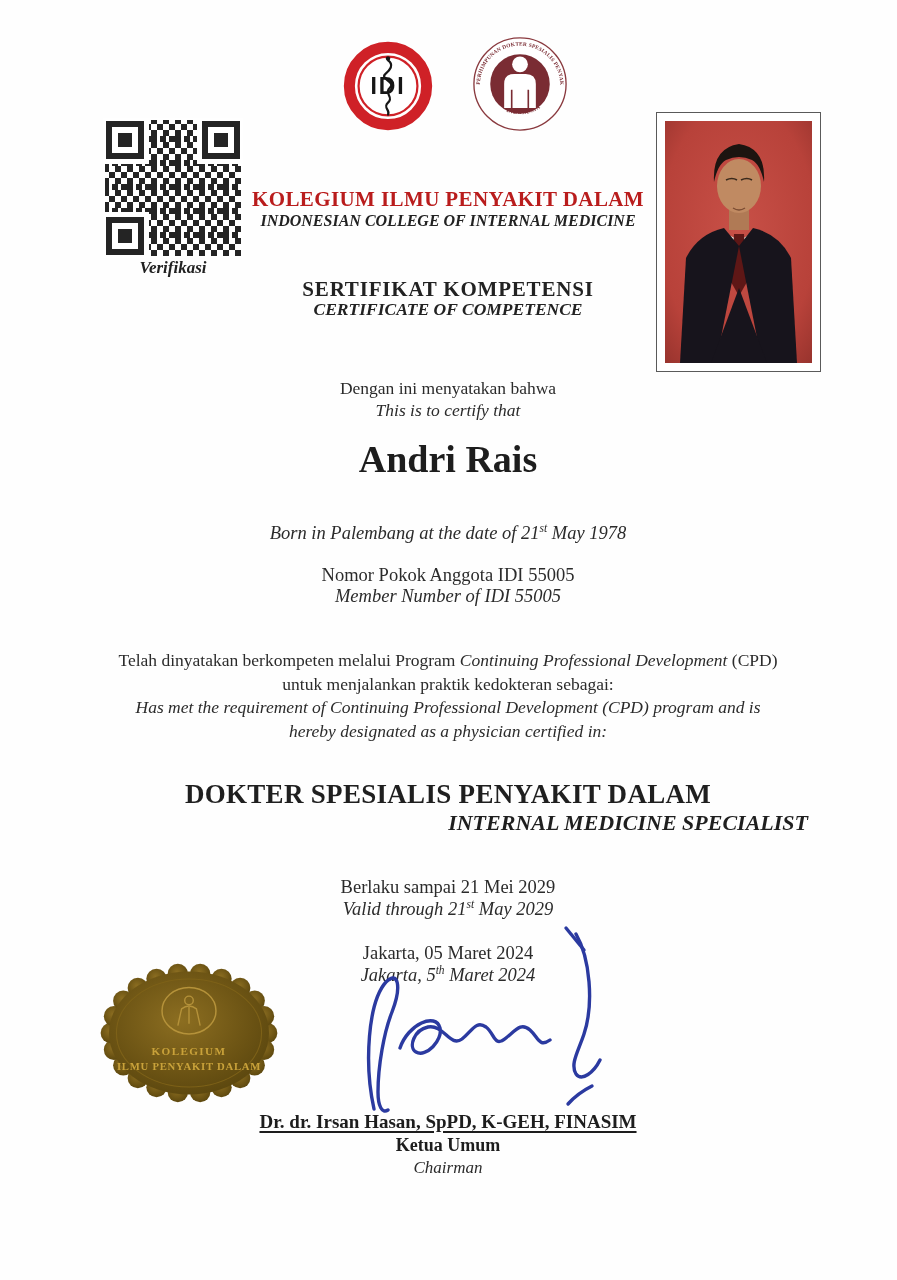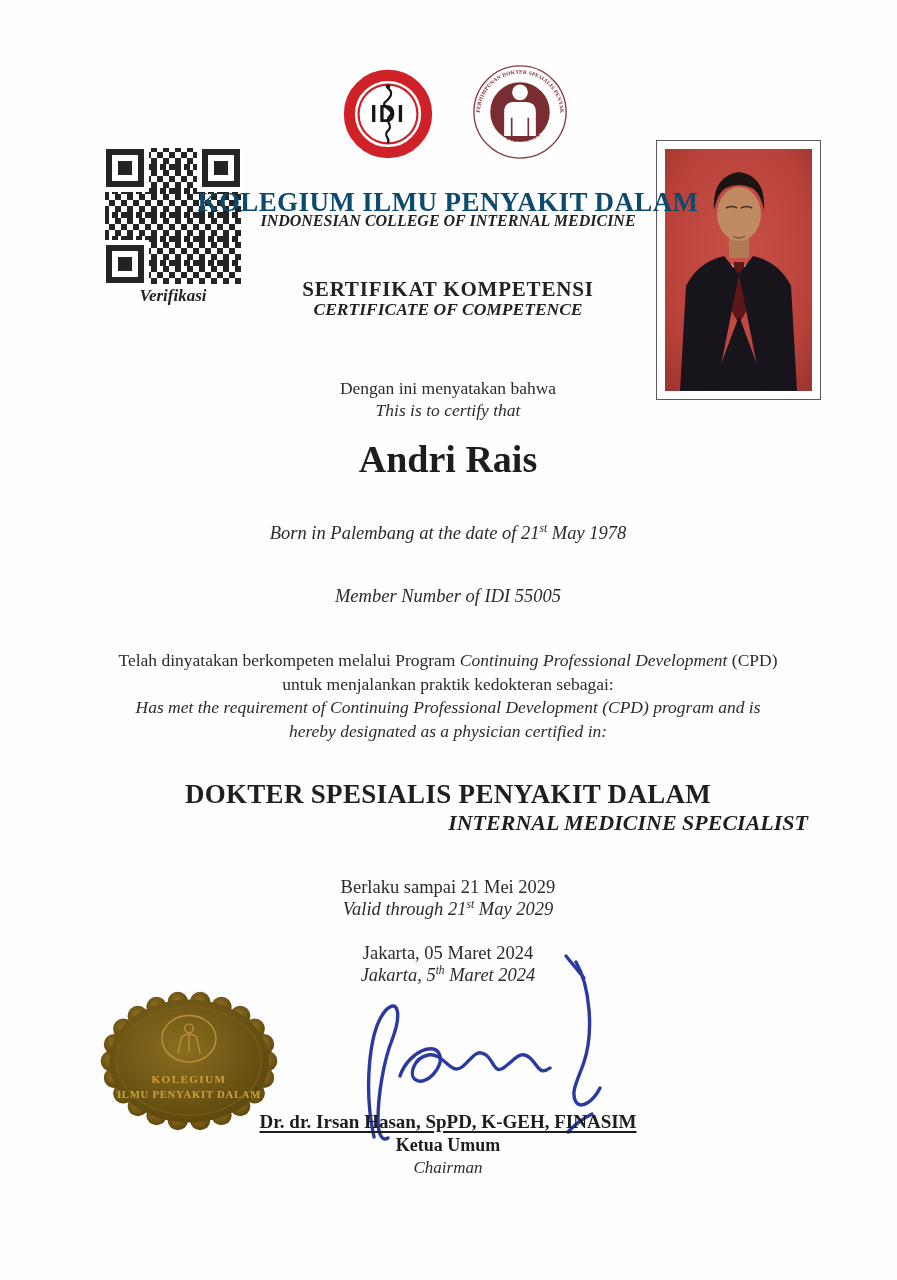--- a/index.html
+++ b/index.html
@@ -2,24 +2,24 @@
 <html><head>
 <meta charset="utf-8">
 <style>
   html,body { margin:0; padding:0; background:#ffffff; }
   .page {
     position:relative; width:897px; height:1280px; margin:0 auto;
     background:#fefefe; overflow:hidden;
     font-family:"Liberation Serif","DejaVu Serif",serif;
     color:#2b2b2b;
   }
-  .abs { position:absolute;margin-top:28px; }
+  .abs { position:absolute; }
   .c { position:absolute; left:88px; width:720px; text-align:center; }
 
-  .t-org-id   { top:187px; font-size:27px; font-weight:700; letter-spacing:.4px; color:#0c4a6e; }
+  .t-org-id   { top:187px; font-size:21px; font-weight:700; letter-spacing:.4px; color:#b91c1c; }
   .t-org-en   { top:212px; font-size:16px; font-weight:700; font-style:italic; color:#222; }
   .t-title-id { top:277px; font-size:21px; font-weight:700; letter-spacing:.8px; color:#222; }
   .t-title-en { top:299px; font-size:17.5px; font-weight:700; font-style:italic; color:#222; }
   .t-number   { top:334px; font-size:18px; letter-spacing:.4px; }
   .t-intro-id { top:378px; font-size:17.5px; }
   .t-intro-en { top:400px; font-size:17.5px; font-style:italic; }
   .t-name     { top:437px; font-size:38px; font-weight:700; color:#1d1d1d; }
   .t-birth-id { top:501px; font-size:18.5px; }
   .t-birth-en { top:523px; font-size:18.5px; font-style:italic; }
   .t-member-id{ top:565px; font-size:18.5px; }
@@ -154,20 +154,21 @@
 
   <div class="c t-org-id">KOLEGIUM ILMU PENYAKIT DALAM</div>
   <div class="c t-org-en">INDONESIAN COLLEGE OF INTERNAL MEDICINE</div>
   <div class="c t-title-en">CERTIFICATE OF COMPETENCE</div>
   <div class="c t-title-id">SERTIFIKAT KOMPETENSI</div>
 
   <div class="c t-intro-id">Dengan ini menyatakan bahwa</div>
   <div class="c t-intro-en">This is to certify that</div>
   <div class="c t-name">Andri Rais</div>
   <div class="c t-birth-en"><span>Born in Palembang at the date of 21</span><sup>st</sup><span> May 1978</span></div>
+  <div class="c t-member-id">Nomor Pokok Anggota IDI 55005</div>
   <div class="c t-member-en">Member Number of IDI 55005</div>
 
   <div class="c t-statement">
     <div><span>Telah dinyatakan berkompeten melalui Program </span><span class="it">Continuing Professional Development</span><span> (CPD)</span></div>
     <div>untuk menjalankan praktik kedokteran sebagai:</div>
     <div class="it">Has met the requirement of Continuing Professional Development (CPD) program and is</div>
     <div class="it">hereby designated as a physician certified in:</div>
   </div>
 
   <div class="c t-desig-id">DOKTER SPESIALIS PENYAKIT DALAM</div>

